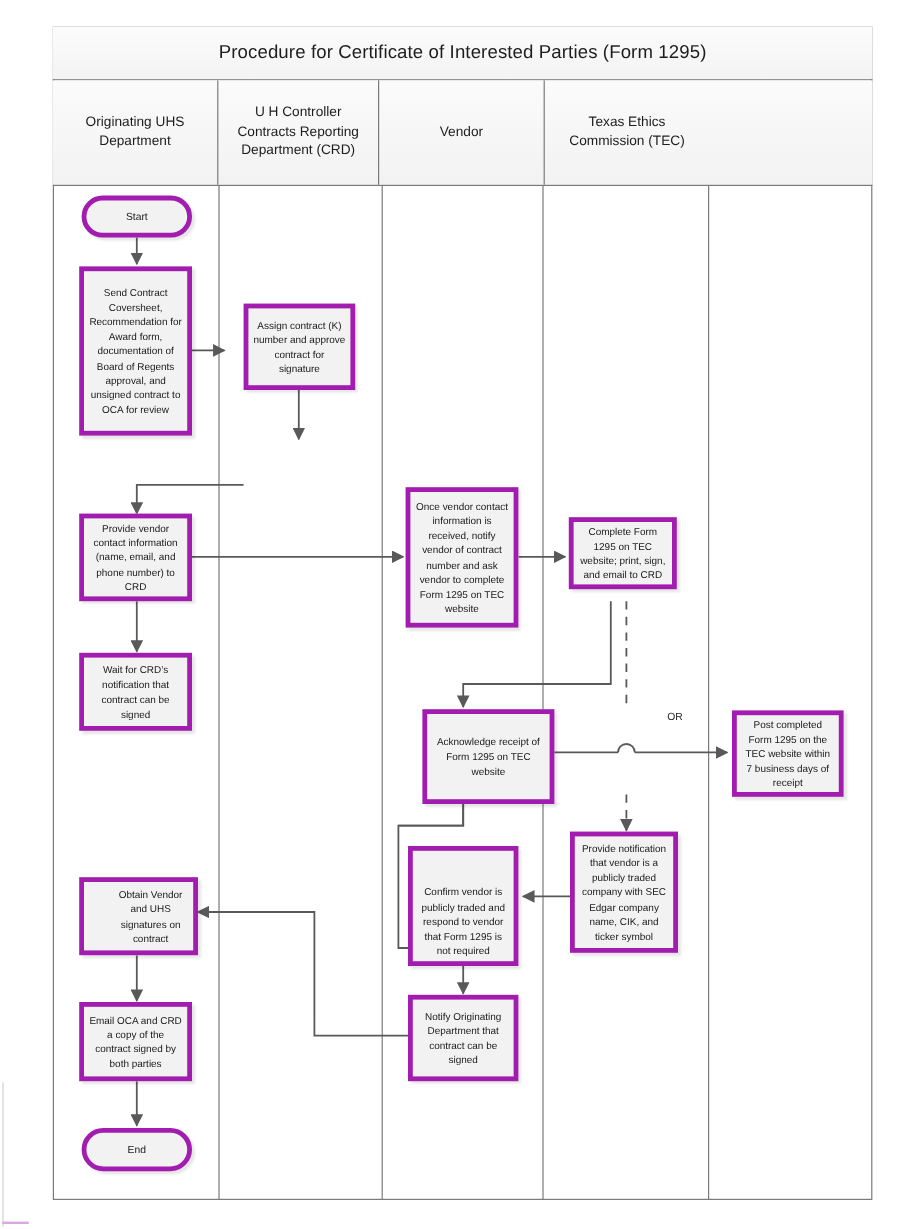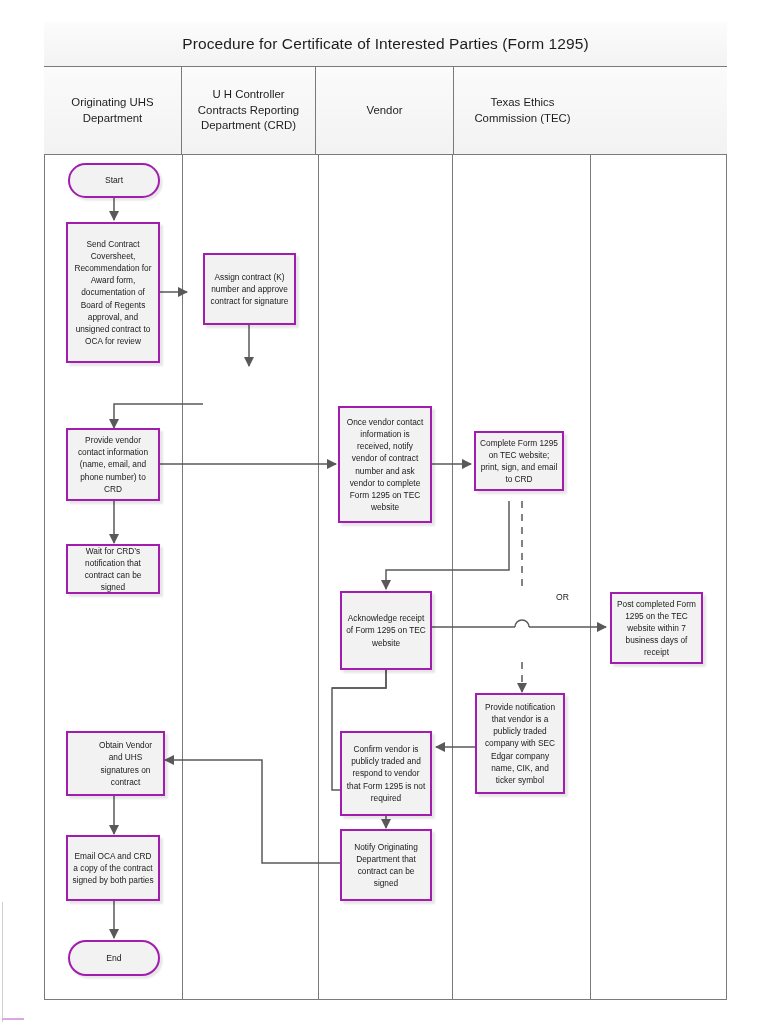--- a/index.html
+++ b/index.html
@@ -18,21 +18,21 @@
             border-bottom:1.5px solid #7a7a7a;display:flex;
             background:linear-gradient(180deg,#fbfbfb 0%,#f2f2f2 100%);}
   .head-cell{box-sizing:border-box;border-right:1.2px solid #7a7a7a;display:flex;align-items:center;
              justify-content:center;text-align:center;font-size:11.4px;line-height:1.38;padding:2px 5px;color:#1d1d1d;}
   .head-cell:last-child{border-right:none;}
 
   
   .lane-sep{position:absolute;top:155px;width:1.2px;height:845px;background:#7a7a7a;}
 
   
-  .node{position:absolute;box-sizing:border-box;background:#f2f2f2;border:2px solid #a21caf;
+  .node{position:absolute;box-sizing:border-box;background:#f2f2f2;border:4px solid #a21caf;
         display:flex;align-items:center;justify-content:center;text-align:center;
         font-size:8.3px;line-height:1.46;color:#1a1a1a;padding:3px 4px;
         box-shadow:2.5px 2.5px 2px rgba(0,0,0,0.10);}
   .node.term{border-radius:24px;font-size:8.6px;}
   .node span{display:block;}
 
   .orlabel{position:absolute;font-size:8.6px;color:#222;margin-left:44px;}
 
   svg.wires{position:absolute;left:0;top:0;width:770px;height:1024px;pointer-events:none;}
   .edge{stroke:#595959;stroke-width:1.5px;fill:none;}
@@ -114,21 +114,21 @@
   </div>
 
   <div class="node" style="left:66px;top:222px;width:94px;height:141px;">
     <span>Send Contract Coversheet, Recommendation for Award form, documentation of Board of Regents approval, and unsigned contract to OCA for review</span>
   </div>
 
   <div class="node" style="left:66px;top:428px;width:94px;height:73px;">
     <span>Provide vendor contact information (name, email, and phone number) to CRD</span>
   </div>
 
-  <div class="node" style="left:66px;top:544px;width:94px;height:50px;">
+  <div class="node" style="left:66px;top:544px;width:94px;height:65px;">
     <span>Wait for CRD’s notification that contract can be signed</span>
   </div>
 
   <div class="node" style="left:66px;top:731px;width:99px;height:65px;padding-left:24px;">
     <span>Obtain Vendor and UHS signatures on contract</span>
   </div>
 
   <div class="node" style="left:66px;top:835px;width:94px;height:66px;">
     <span>Email OCA and CRD a copy of the contract signed by both parties</span>
   </div>
@@ -139,25 +139,25 @@
 
   <div class="node" style="left:203px;top:253px;width:93px;height:72px;">
     <span>Assign contract (K) number and approve contract for signature</span>
   </div>
 
 
   <div class="node" style="left:338px;top:406px;width:94px;height:117px;">
     <span>Once vendor contact information is received, notify vendor of contract number and ask vendor to complete Form 1295 on TEC website</span>
   </div>
 
-  <div class="node" style="left:340px;top:591px;width:92px;height:79px;">
+  <div class="node" style="left:352px;top:591px;width:110px;height:79px;">
     <span>Acknowledge receipt of Form 1295 on TEC website</span>
   </div>
 
-  <div class="node" style="left:340px;top:731px;width:92px;height:85px;">
+  <div class="node" style="left:340px;top:705px;width:92px;height:100px;align-items:flex-end;">
     <span>Confirm vendor is publicly traded and respond to vendor that Form 1295 is not required</span>
   </div>
 
   <div class="node" style="left:340px;top:829px;width:92px;height:72px;">
     <span>Notify Originating Department that contract can be signed</span>
   </div>
 
   <div class="node" style="left:474px;top:431px;width:90px;height:60px;">
     <span>Complete Form 1295 on TEC website; print, sign, and email to CRD</span>
   </div>

